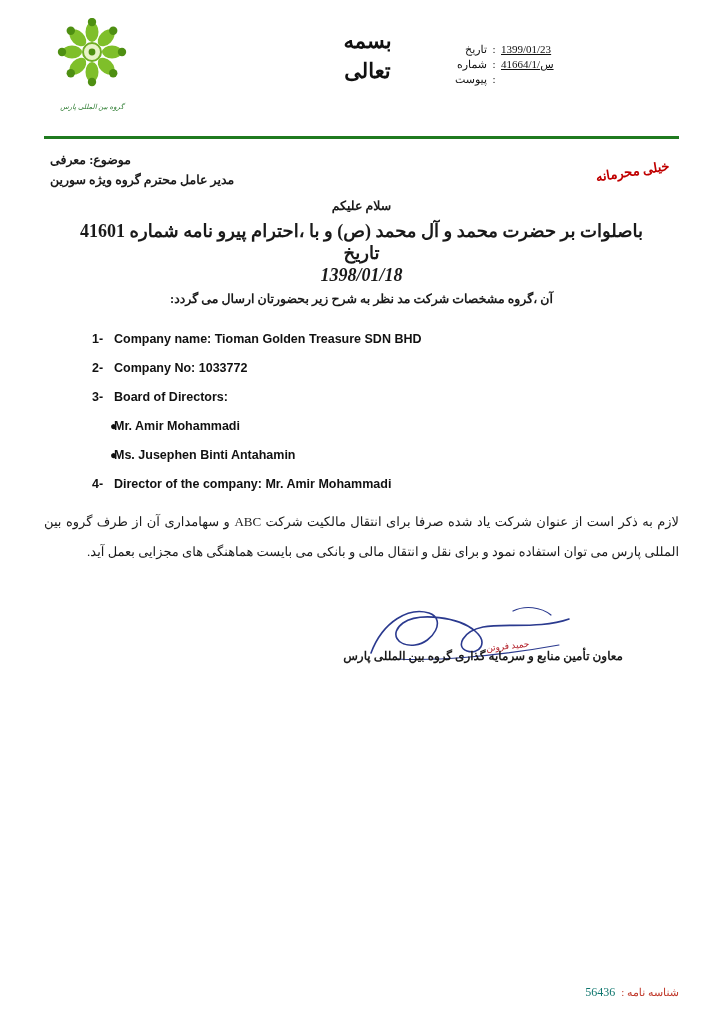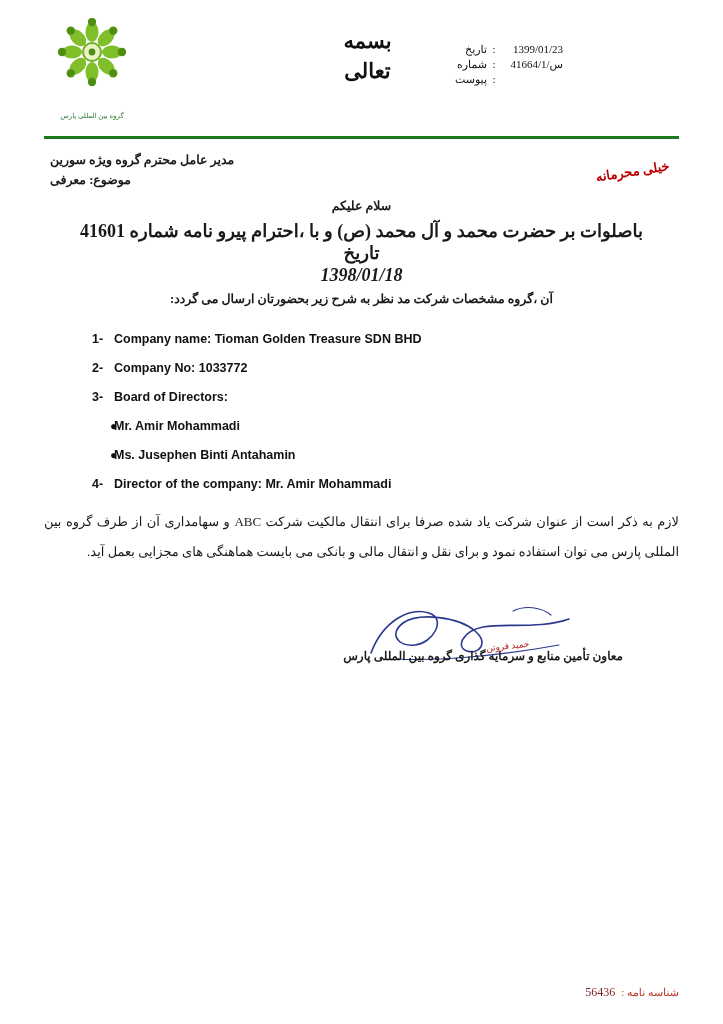--- a/index.html
+++ b/index.html
@@ -27,21 +27,21 @@
     text-align: right;
     direction: rtl;
     font-size: 11px;
     line-height: 15px;
     color: #111;
     font-family: "Liberation Serif", serif;
   }
   .meta-row { display: flex; justify-content: flex-start; gap: 4px; white-space: nowrap; }
   .meta-label { width: 46px; text-align: right; }
   .meta-colon { width: 6px; text-align: center; }
-  .meta-value { text-align: right; direction: ltr; min-width: 62px; }
+  .meta-value { text-align: left; direction: ltr; min-width: 62px; text-decoration: underline; }
 
   .basmala {
     position: absolute;
     top: 26px;
     left: 12px; right: 0;
     margin: auto;
     width: 140px;
     text-align: center;
     font-size: 21px;
     line-height: 30px;
@@ -52,24 +52,25 @@
 
   
   .logo-wrap {
     position: absolute;
     top: 18px;
     left: 44px;
     width: 96px;
     text-align: center;
   }
   .logo-caption {
-    margin-top: 18px;
+    margin-top: 9px;
     font-size: 7px;
     color: #2e7d32;
     letter-spacing: 0px;
+    font-style: italic;
   }
 
   
   .rule {
     position: absolute;
     top: 136px;
     left: 44px;
     right: 44px;
     height: 3px;
     background: #1f7a1f;
@@ -206,21 +207,21 @@
     justify-content: flex-start;
     align-items: baseline;
     gap: 6px;
     direction: rtl;
   }
   .footer-label {
     color: #c0392b;
     font-size: 11px;
   }
   .footer-value {
-    color: #7f1d1d;
+    color: #0f766e;
     font-size: 12px;
     direction: ltr;
   }
 </style>
 </head>
 <body>
 
 <div class="letterhead">
 
   <div class="meta-block">
@@ -291,22 +292,22 @@
   </div>
 </div>
 
 <div class="rule"></div>
 
 <div class="content">
 
   <div class="confidential">خیلی محرمانه</div>
 
   <div class="addr-lines">
+    <div>موضوع: معرفی</div>
     <div>مدير عامل محترم گروه ويژه سورين</div>
-    <div>موضوع: معرفی</div>
   </div>
 
   <div class="salam">سلام عليكم</div>
 
   <div class="para-center">
     <span>باصلوات بر حضرت محمد و آل محمد (ص) و با ،احترام پيرو نامه شماره 41601 تاريخ</span>
     <div class="ltr">1398/01/18</div>
   </div>
 
   <div class="intro">آن ،گروه مشخصات شركت مد نظر به شرح زير بحضورتان ارسال می گردد:</div>

